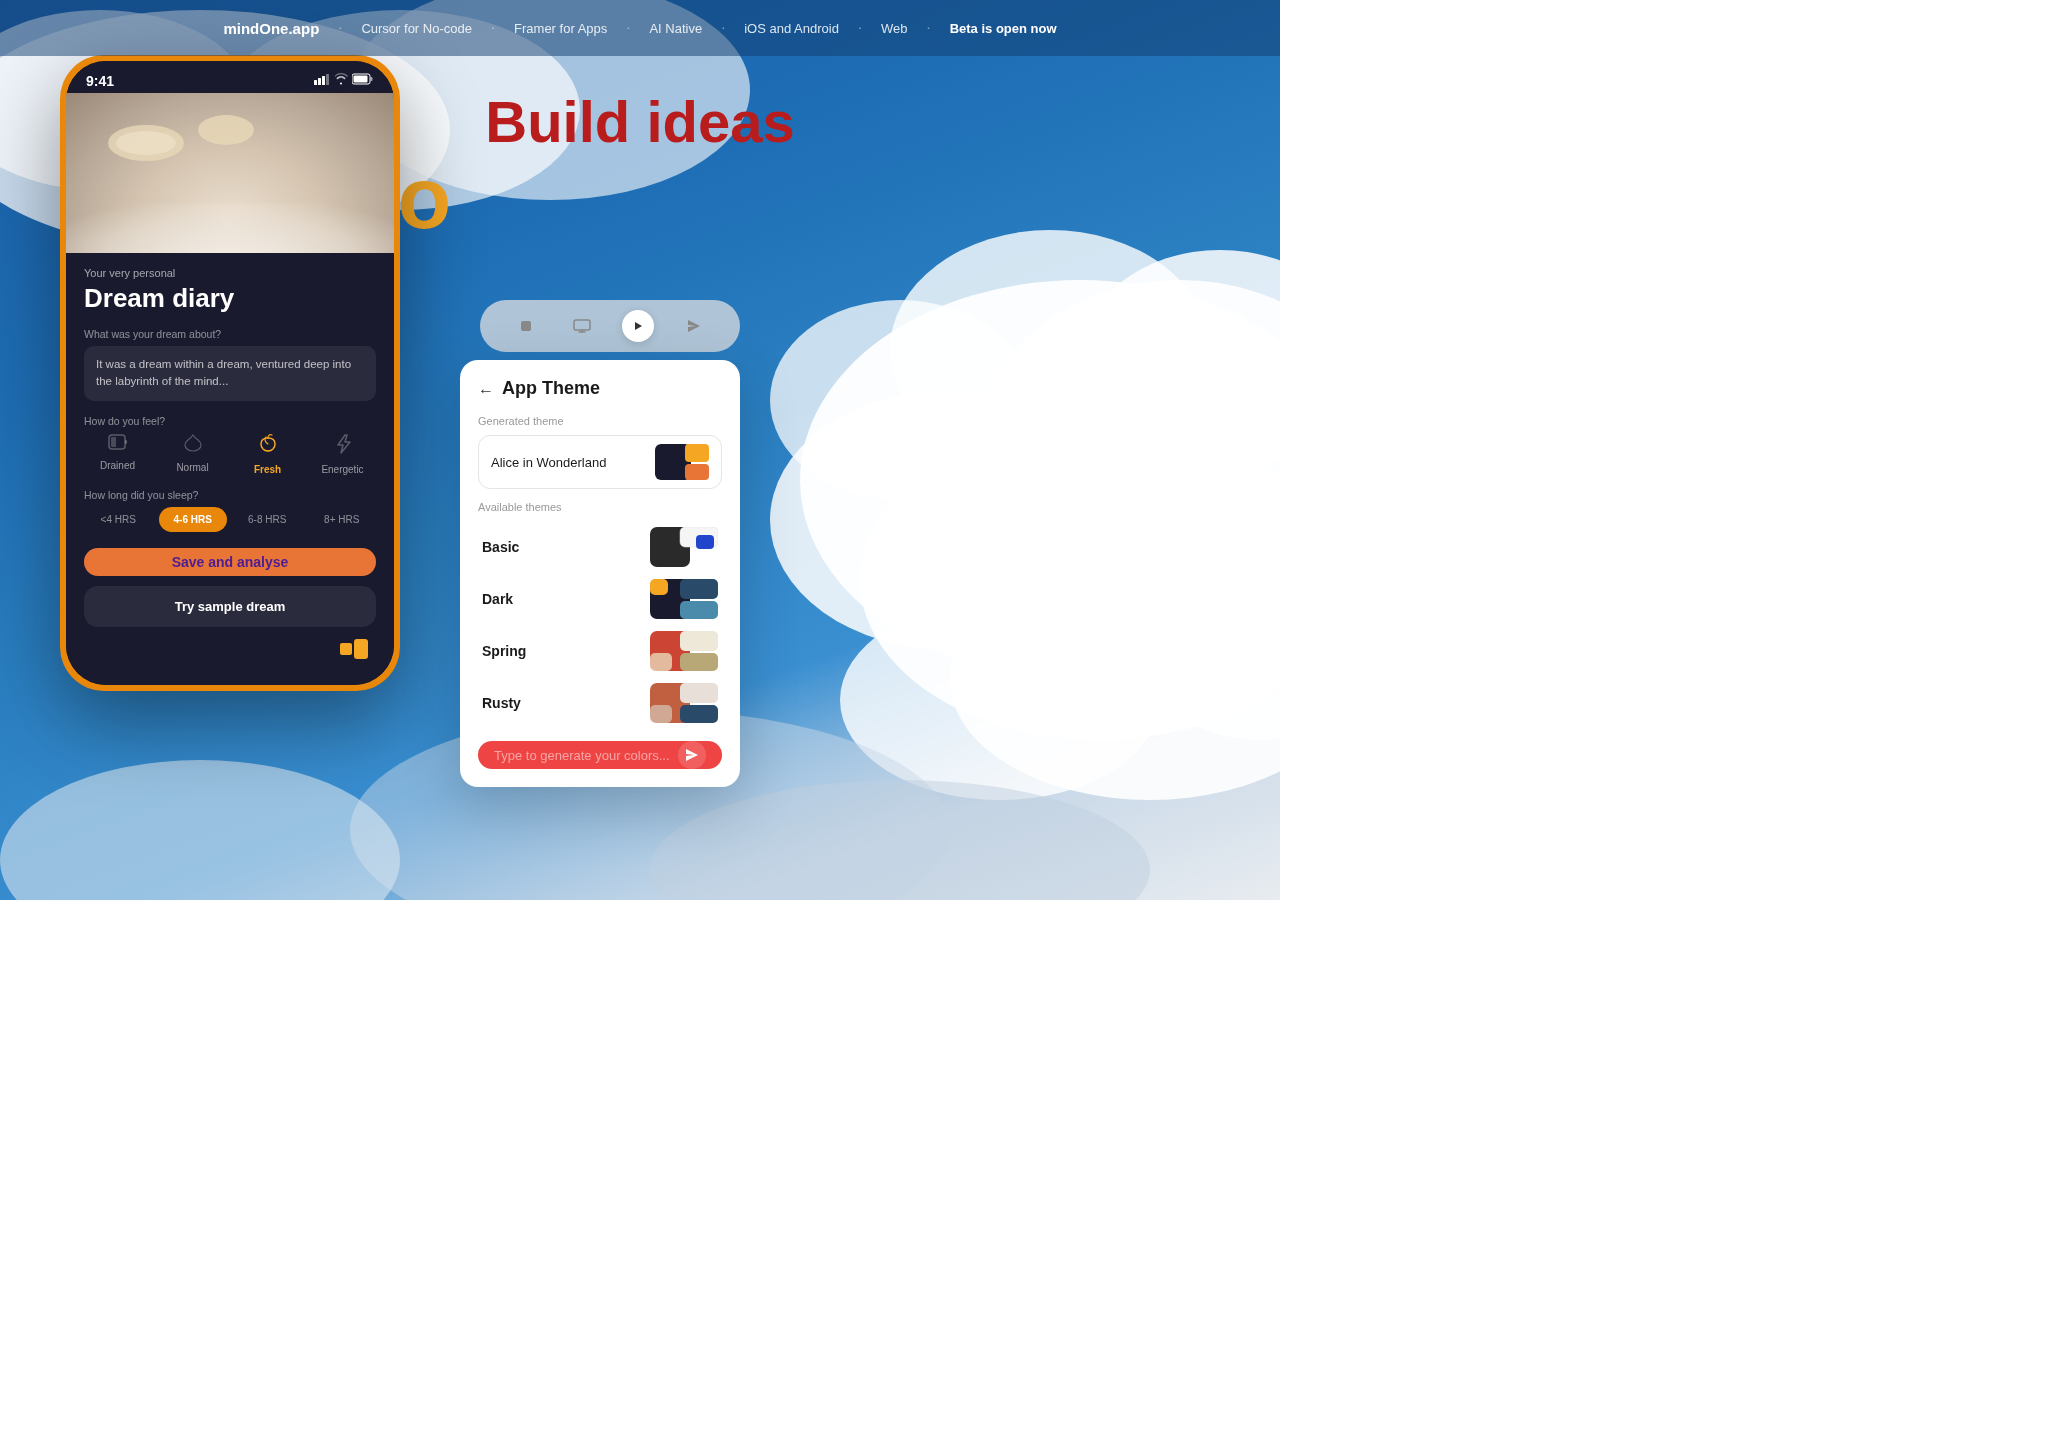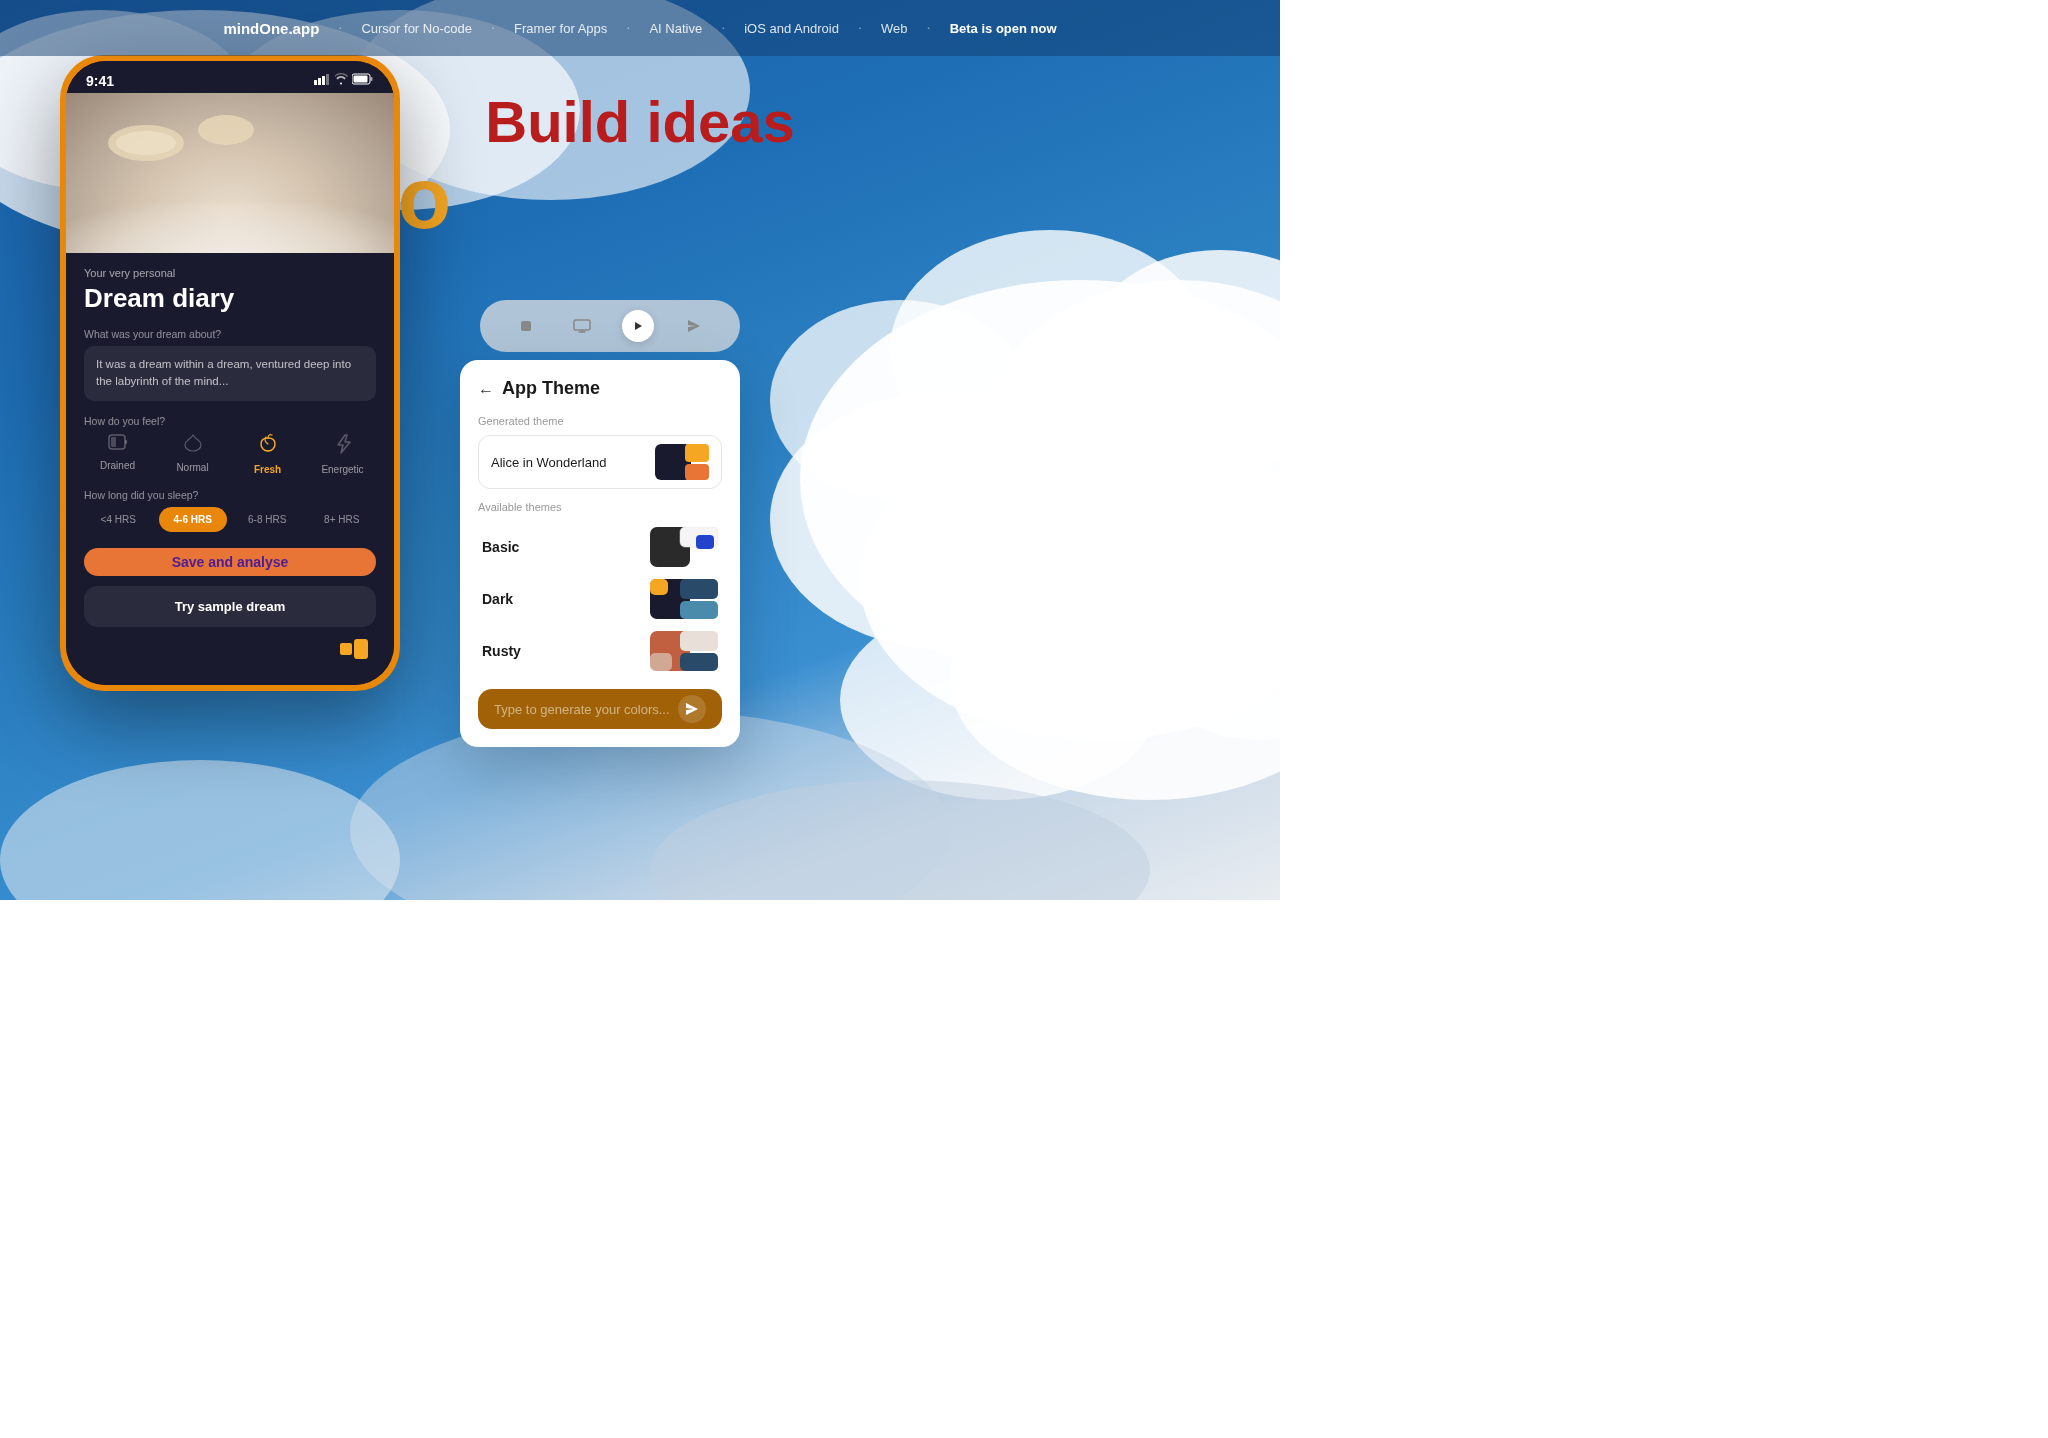--- a/index.html
+++ b/index.html
@@ -357,23 +357,23 @@
       align-items: center;
       justify-content: space-between;
       padding: 6px 4px;
     }
     .theme-list-name {
       font-size: 14px;
       color: #1a1a1a;
       font-weight: 700;
     }
     .panel-input-row {
-      background: #a16207;
+      background: #ef4444;
       border-radius: 14px;
-      padding: 6px 16px;
+      padding: 0 16px;
       display: flex;
       align-items: center;
       justify-content: space-between;
       margin-top: 12px;
     }
     .panel-input-text {
       color: rgba(255,255,255,0.5);
       font-size: 13px;
     }
     .panel-send-icon {
@@ -623,20 +623,29 @@
     <div class="theme-list-row">
       <span class="theme-list-name">Dark</span>
       <svg width="68" height="40" viewBox="0 0 68 40">
         <rect x="0" y="0" width="40" height="40" rx="7" fill="#1a1a2e"></rect>
         <rect x="30" y="0" width="38" height="20" rx="5" fill="#2a4a6a"></rect>
         <rect x="30" y="22" width="38" height="18" rx="5" fill="#4a8aaa"></rect>
         <rect x="0" y="0" width="18" height="16" rx="5" fill="#f5a623"></rect>
       </svg>
     </div>
 
+    <div class="theme-list-row">
+      <span class="theme-list-name">Spring</span>
+      <svg width="68" height="40" viewBox="0 0 68 40">
+        <rect x="0" y="0" width="40" height="40" rx="7" fill="#cc4433"></rect>
+        <rect x="30" y="0" width="38" height="20" rx="5" fill="#ede8d8"></rect>
+        <rect x="30" y="22" width="38" height="18" rx="5" fill="#b8a878"></rect>
+        <rect x="0" y="22" width="22" height="18" rx="5" fill="#e8d8b8" opacity="0.8"></rect>
+      </svg>
+    </div>
 
     <div class="theme-list-row">
       <span class="theme-list-name">Rusty</span>
       <svg width="68" height="40" viewBox="0 0 68 40">
         <rect x="0" y="0" width="40" height="40" rx="7" fill="#c06040"></rect>
         <rect x="30" y="0" width="38" height="20" rx="5" fill="#e8e0d8"></rect>
         <rect x="30" y="22" width="38" height="18" rx="5" fill="#2a4a6a"></rect>
         <rect x="0" y="22" width="22" height="18" rx="5" fill="#d8c8b8" opacity="0.7"></rect>
       </svg>
     </div>

